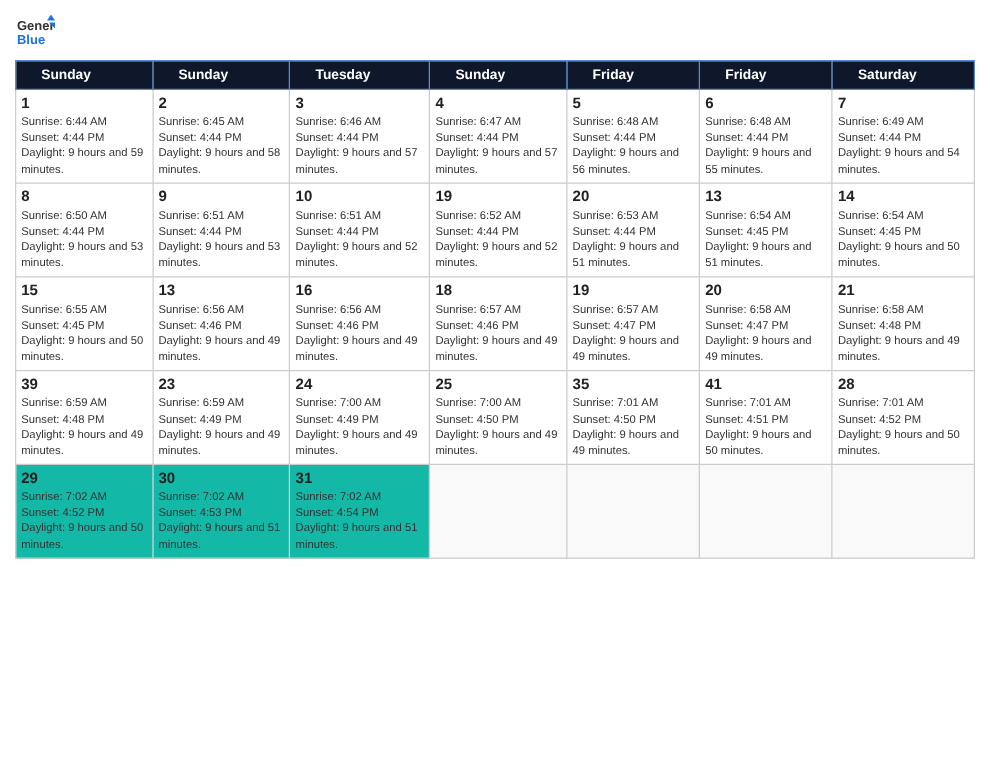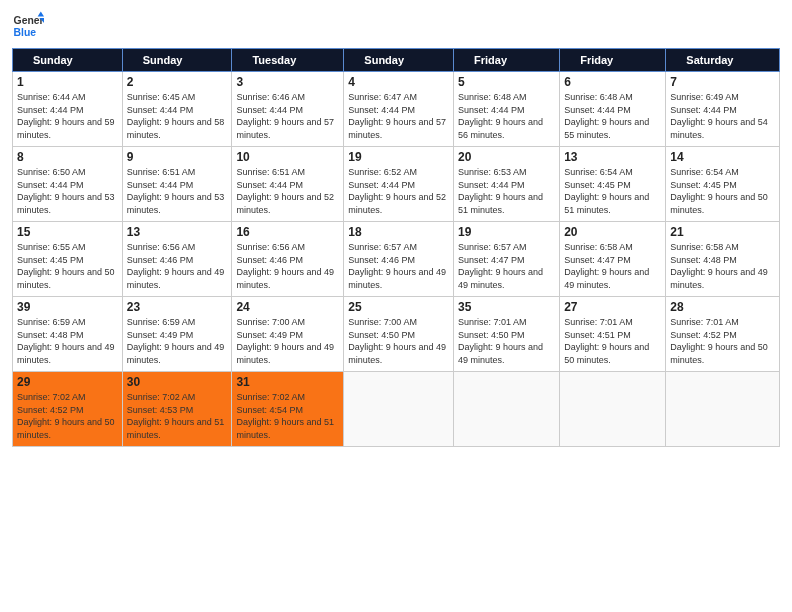--- a/index.html
+++ b/index.html
@@ -57,21 +57,21 @@
       text-align: left;
     }
     .calendar-table td {
       border: 1px solid #ccc;
       padding: 3px 4px;
       vertical-align: top;
       height: 75px;
       background: #fff;
     }
     .calendar-table tr:last-child td {
-      background: #f97316;
+      background: #14b8a6;
     }
     .day-num {
       font-size: 12px;
       font-weight: bold;
       color: #222;
       display: block;
       margin-bottom: 2px;
     }
     .day-detail {
       color: #333;
@@ -323,21 +323,21 @@
       </td>
           <td>
         <span class="day-num">35</span>
         <div class="day-detail">
           Sunrise: 7:01 AM<br>
           Sunset: 4:50 PM<br>
           Daylight: 9 hours and 49 minutes.
         </div>
       </td>
           <td>
-        <span class="day-num">27</span>
+        <span class="day-num">41</span>
         <div class="day-detail">
           Sunrise: 7:01 AM<br>
           Sunset: 4:51 PM<br>
           Daylight: 9 hours and 50 minutes.
         </div>
       </td>
           <td>
         <span class="day-num">28</span>
         <div class="day-detail">
           Sunrise: 7:01 AM<br>

